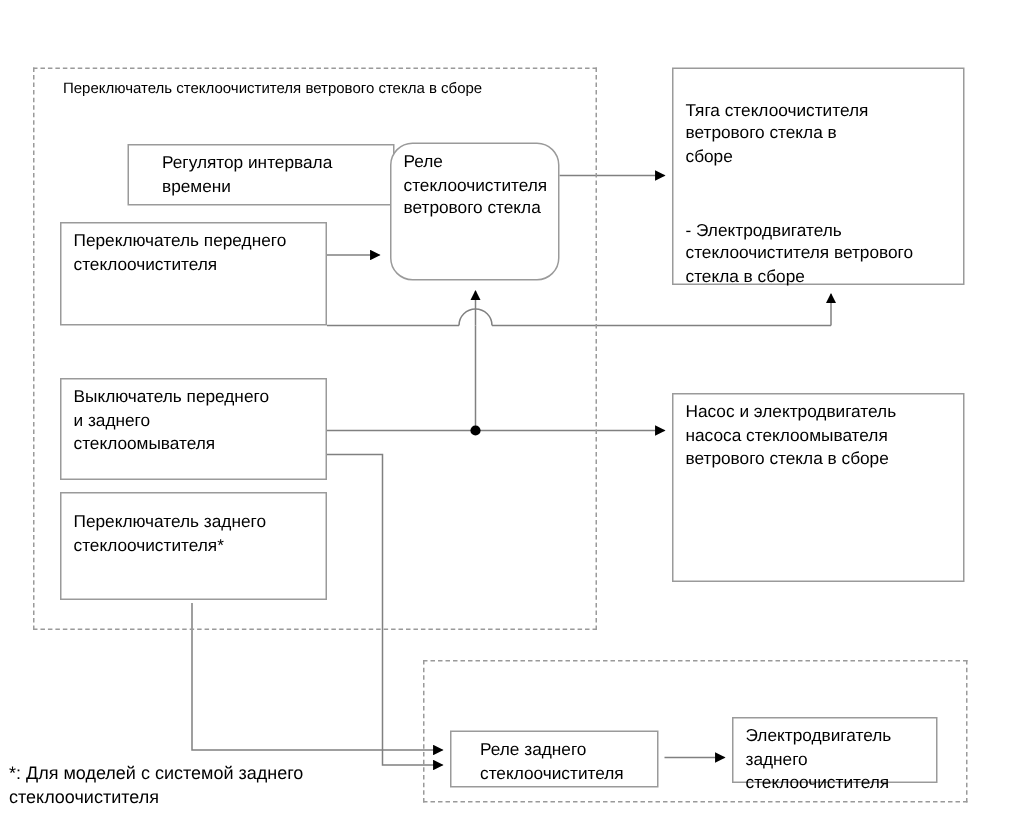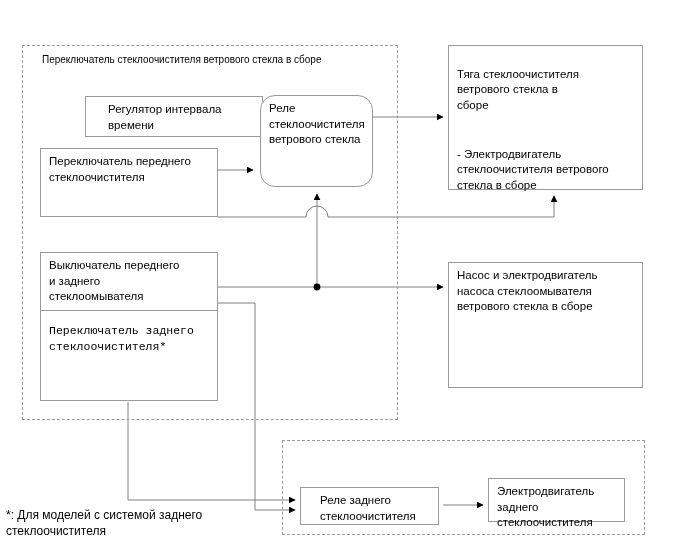--- a/index.html
+++ b/index.html
@@ -103,21 +103,21 @@
   <div class="node" style="left:40px; top:96px; width:178px; height:41px; padding-left:22px;margin-left:45px;">Регулятор интервала
 времени</div>
 
   <div class="node" style="left:40px; top:148px; width:178px; height:69px;">Переключатель переднего
 стеклоочистителя</div>
 
   <div class="node" style="left:40px; top:252px; width:178px; height:68px;">Выключатель переднего
 и заднего
 стеклоомывателя</div>
 
-  <div class="node" style="left:40px; top:310px; width:178px; height:91px; padding-top:12px;font-family:Liberation Mono, monospace;">Переключатель заднего
+  <div class="node" style="left:40px; top:328px; width:178px; height:72px; padding-top:12px;">Переключатель заднего
 стеклоочистителя*</div>
 
   <div class="node" style="left:260px; top:95px; width:113px; height:92px;border-radius:15px;">Реле
 стеклоочистителя
 ветрового стекла</div>
 
   <div class="node" style="left:448px; top:45px; width:195px; height:145px;">
     <div>Тяга стеклоочистителя
 ветрового стекла в
 сборе</div>

